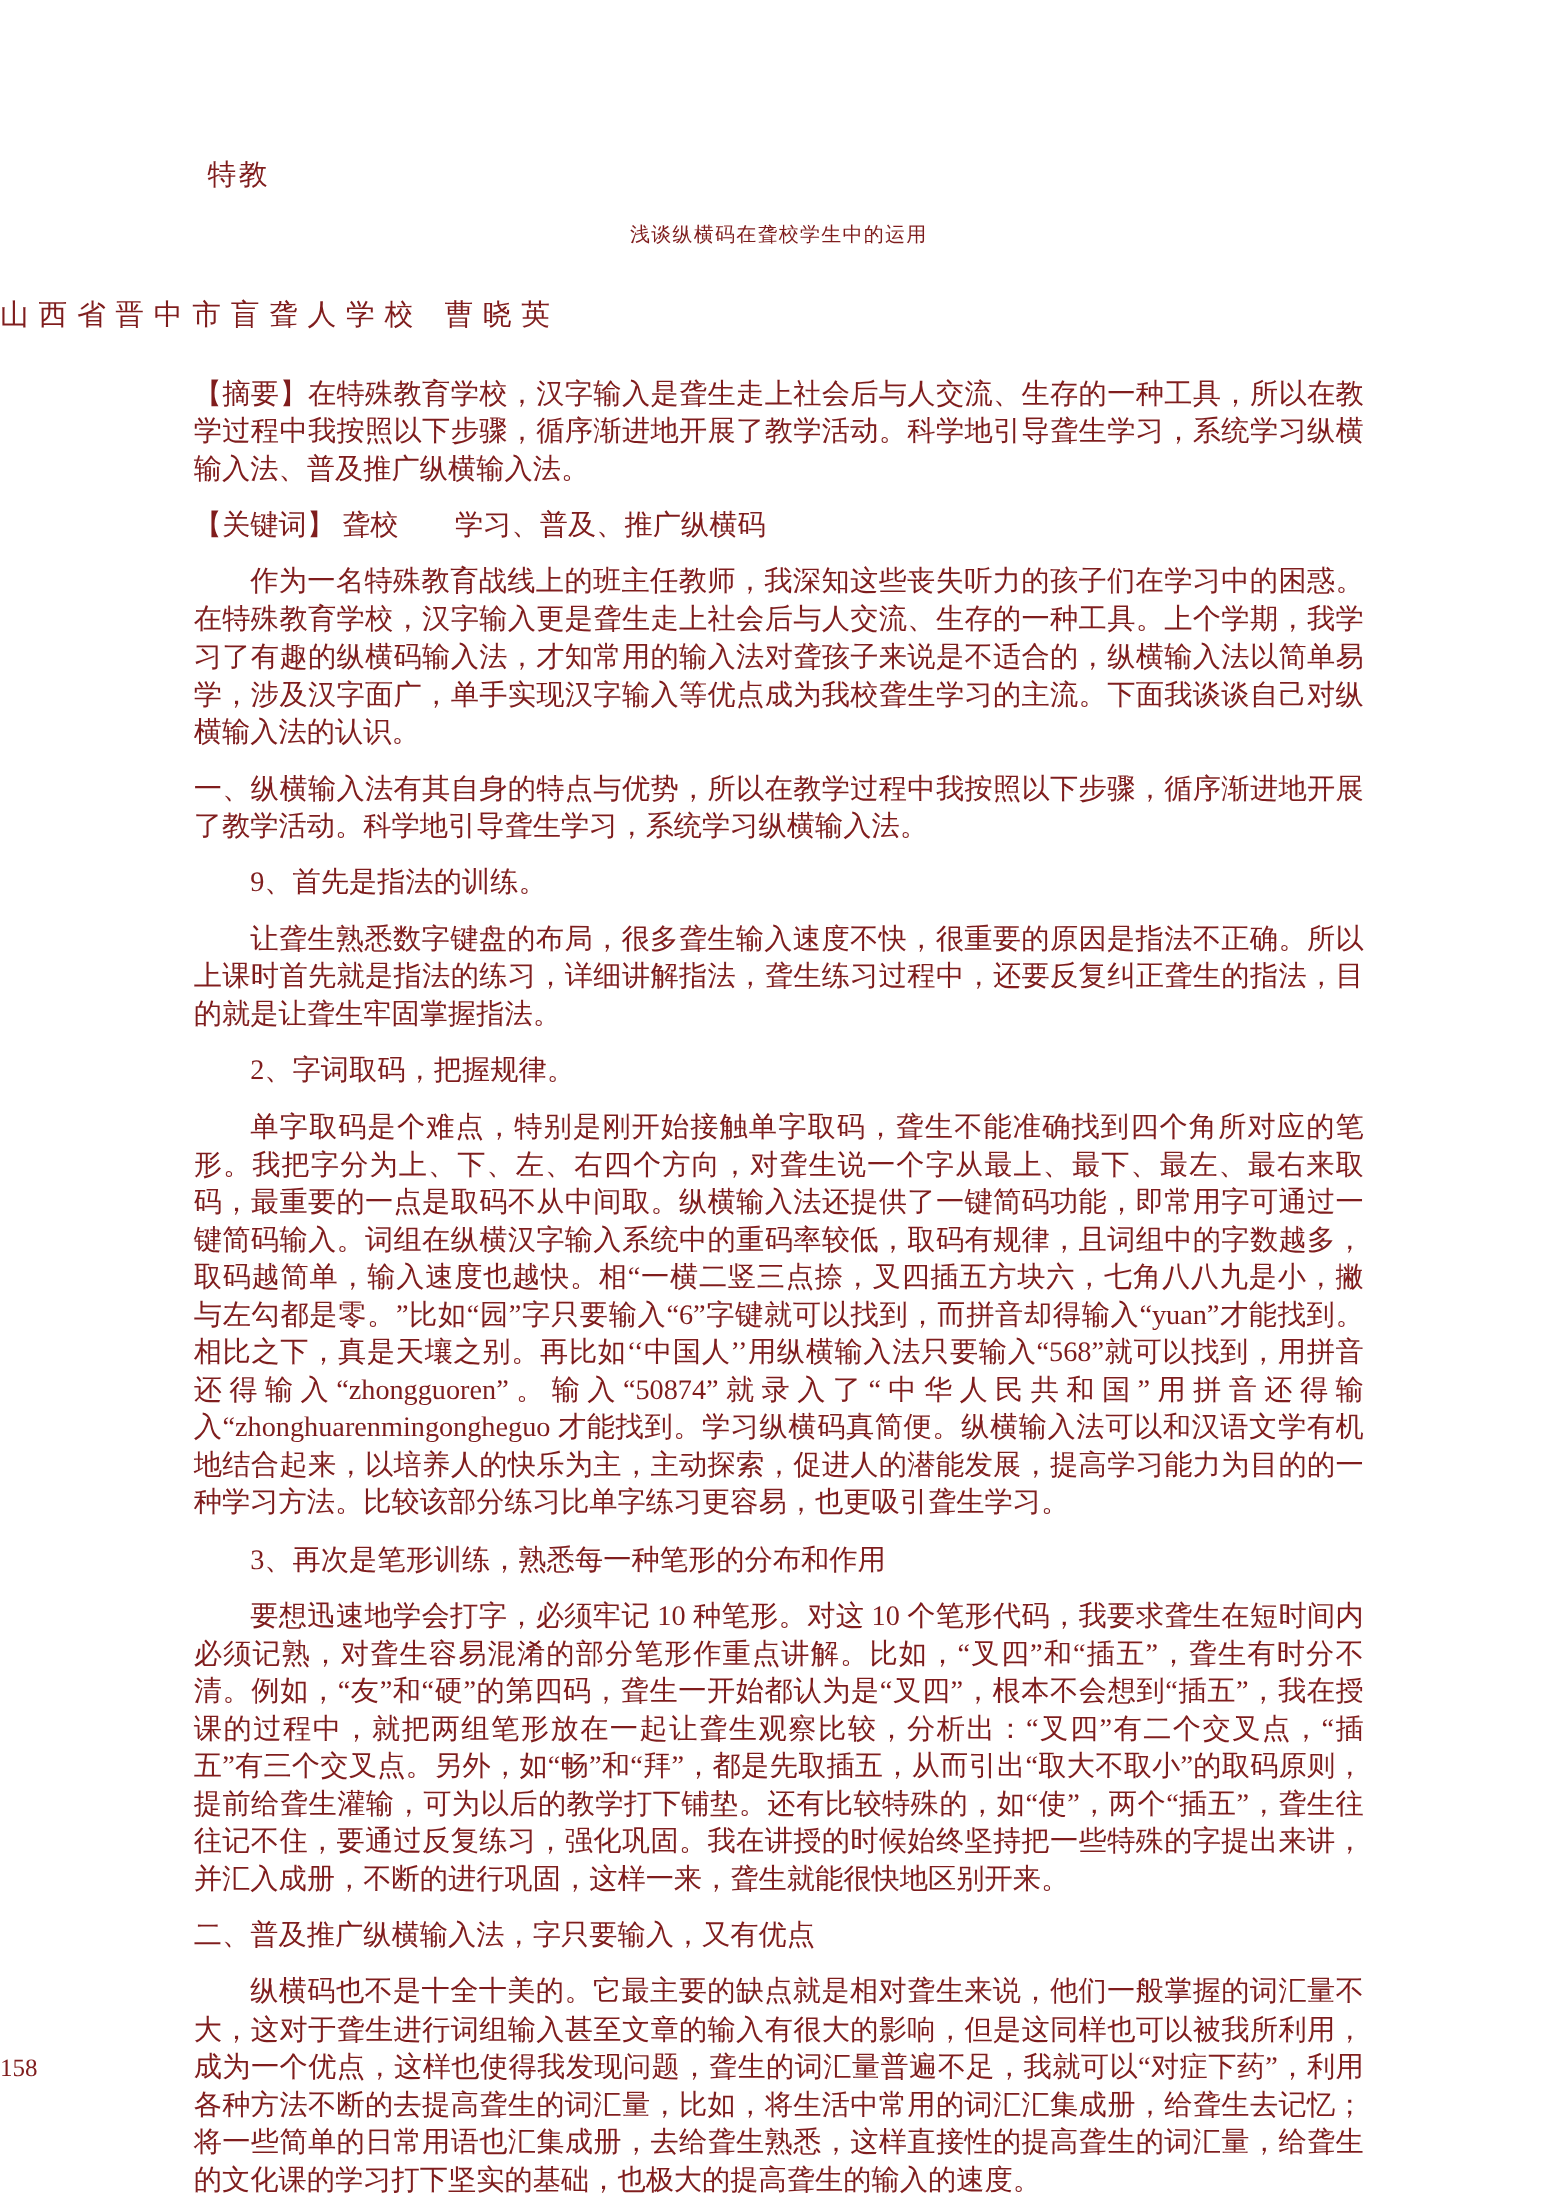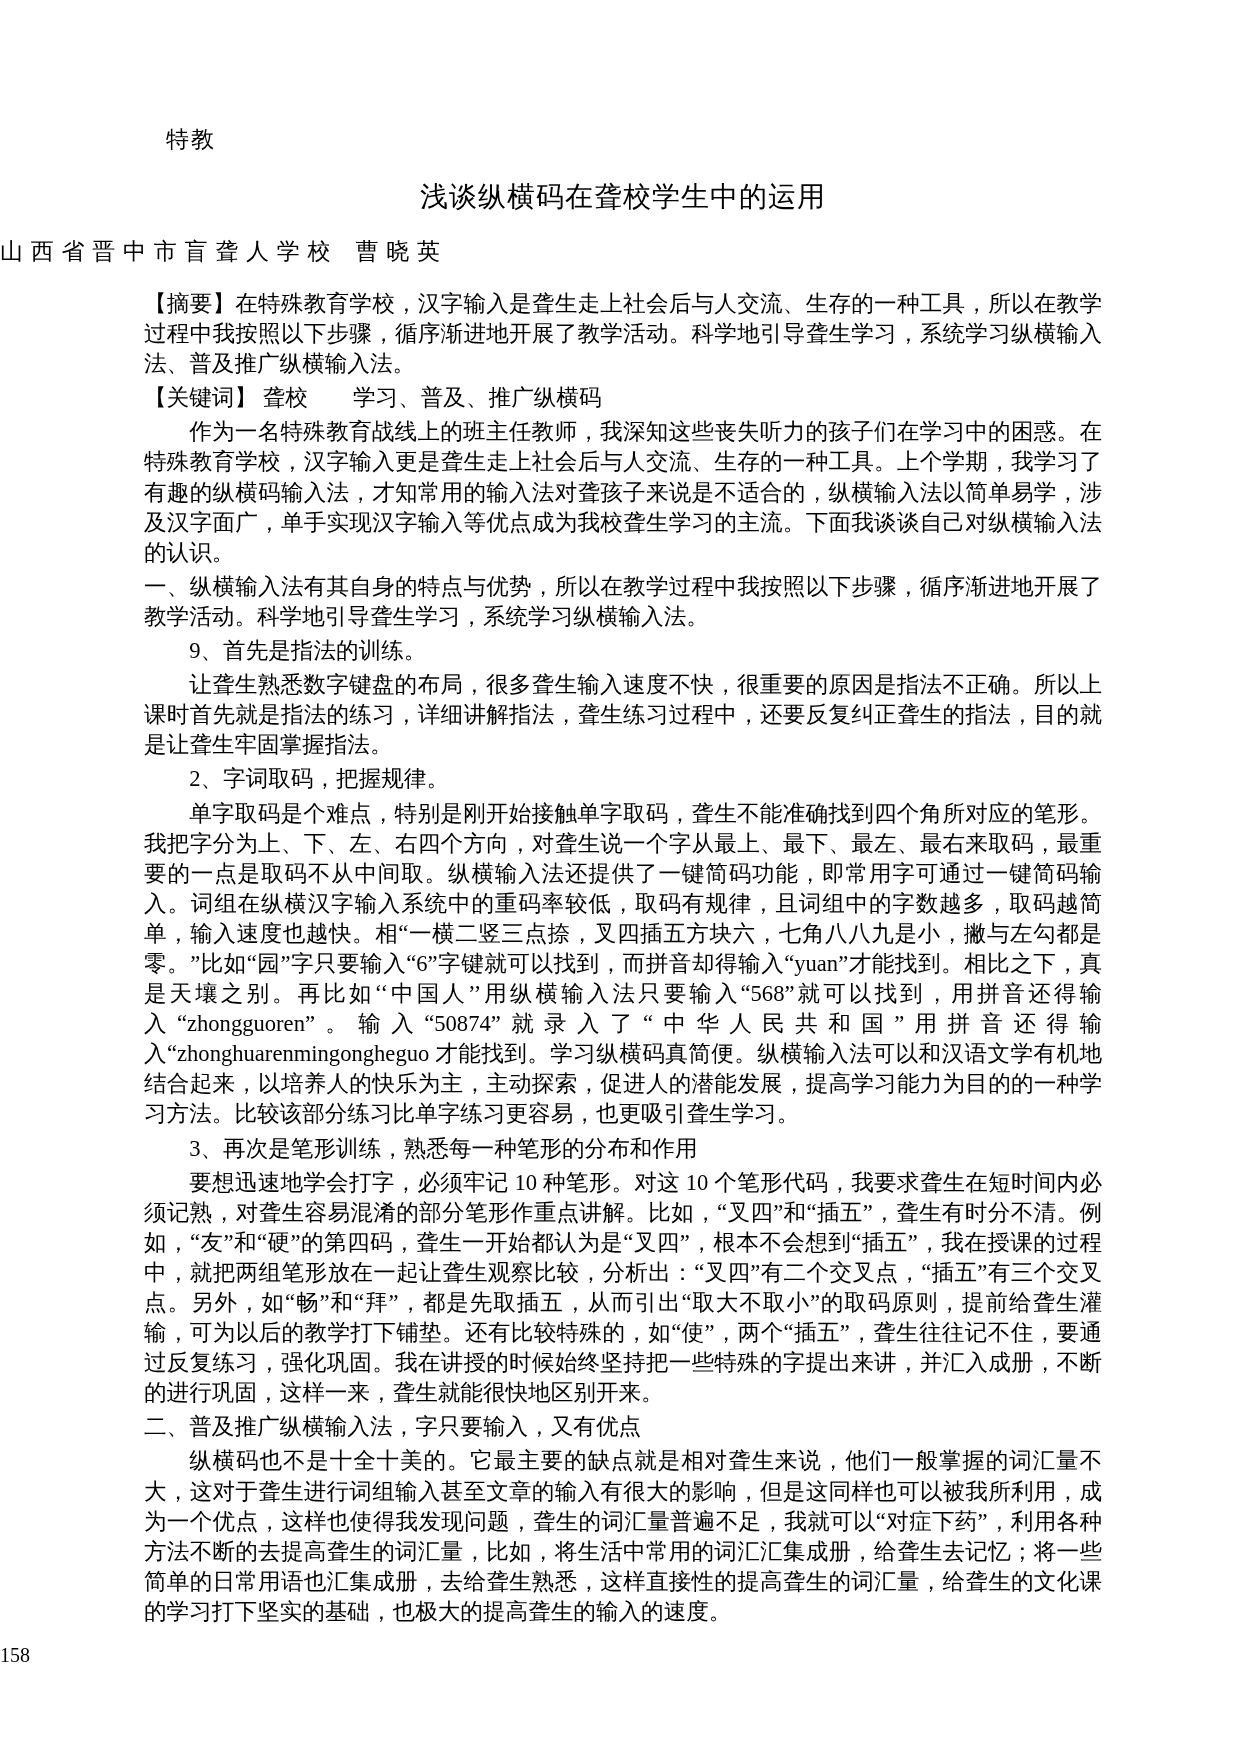--- a/index.html
+++ b/index.html
@@ -5,38 +5,38 @@
   html, body {
     margin: 0;
     padding: 0;
     background: #ffffff;
   }
   .page {
     position: relative;
     width: 1246px;
     height: 1763px;
     background: #ffffff;
-    color: #000000;
+    color: #7f1d1d;
     font-family: "Liberation Serif", "DejaVu Serif", serif;
     overflow: hidden;
   }
   .header-label {
     position: absolute;
     left: 166px;
     top: 124px;
     font-size: 23px;
     letter-spacing: 2px;
   }
   .doc-title {
     position: absolute;
     left: 0;
     top: 178px;
     width: 100%;
     text-align: center;
-    font-size: 28px;
+    font-size: 16px;
     font-weight: normal;
     letter-spacing: 1px;
     margin: 0;
   }
   .author-line {
     position: absolute;
     left: 0;
     top: 236px;
     width: 100%;
     text-align: left;
@@ -47,21 +47,21 @@
     position: absolute;
     left: 140px;
     top: 285px;
     width: 966px;
     font-size: 22.6px;
     line-height: 30.1px;
     text-align: justify;
     text-justify: inter-ideograph;
   }
   .para {
-    margin: 4px;
+    margin: 15px;
     padding: 0;
   }
   .para.indent {
     text-indent: 2em;
   }
   .page-number {
     position: absolute;
     left: 0;
     top: 1644px;
     width: 100%;

